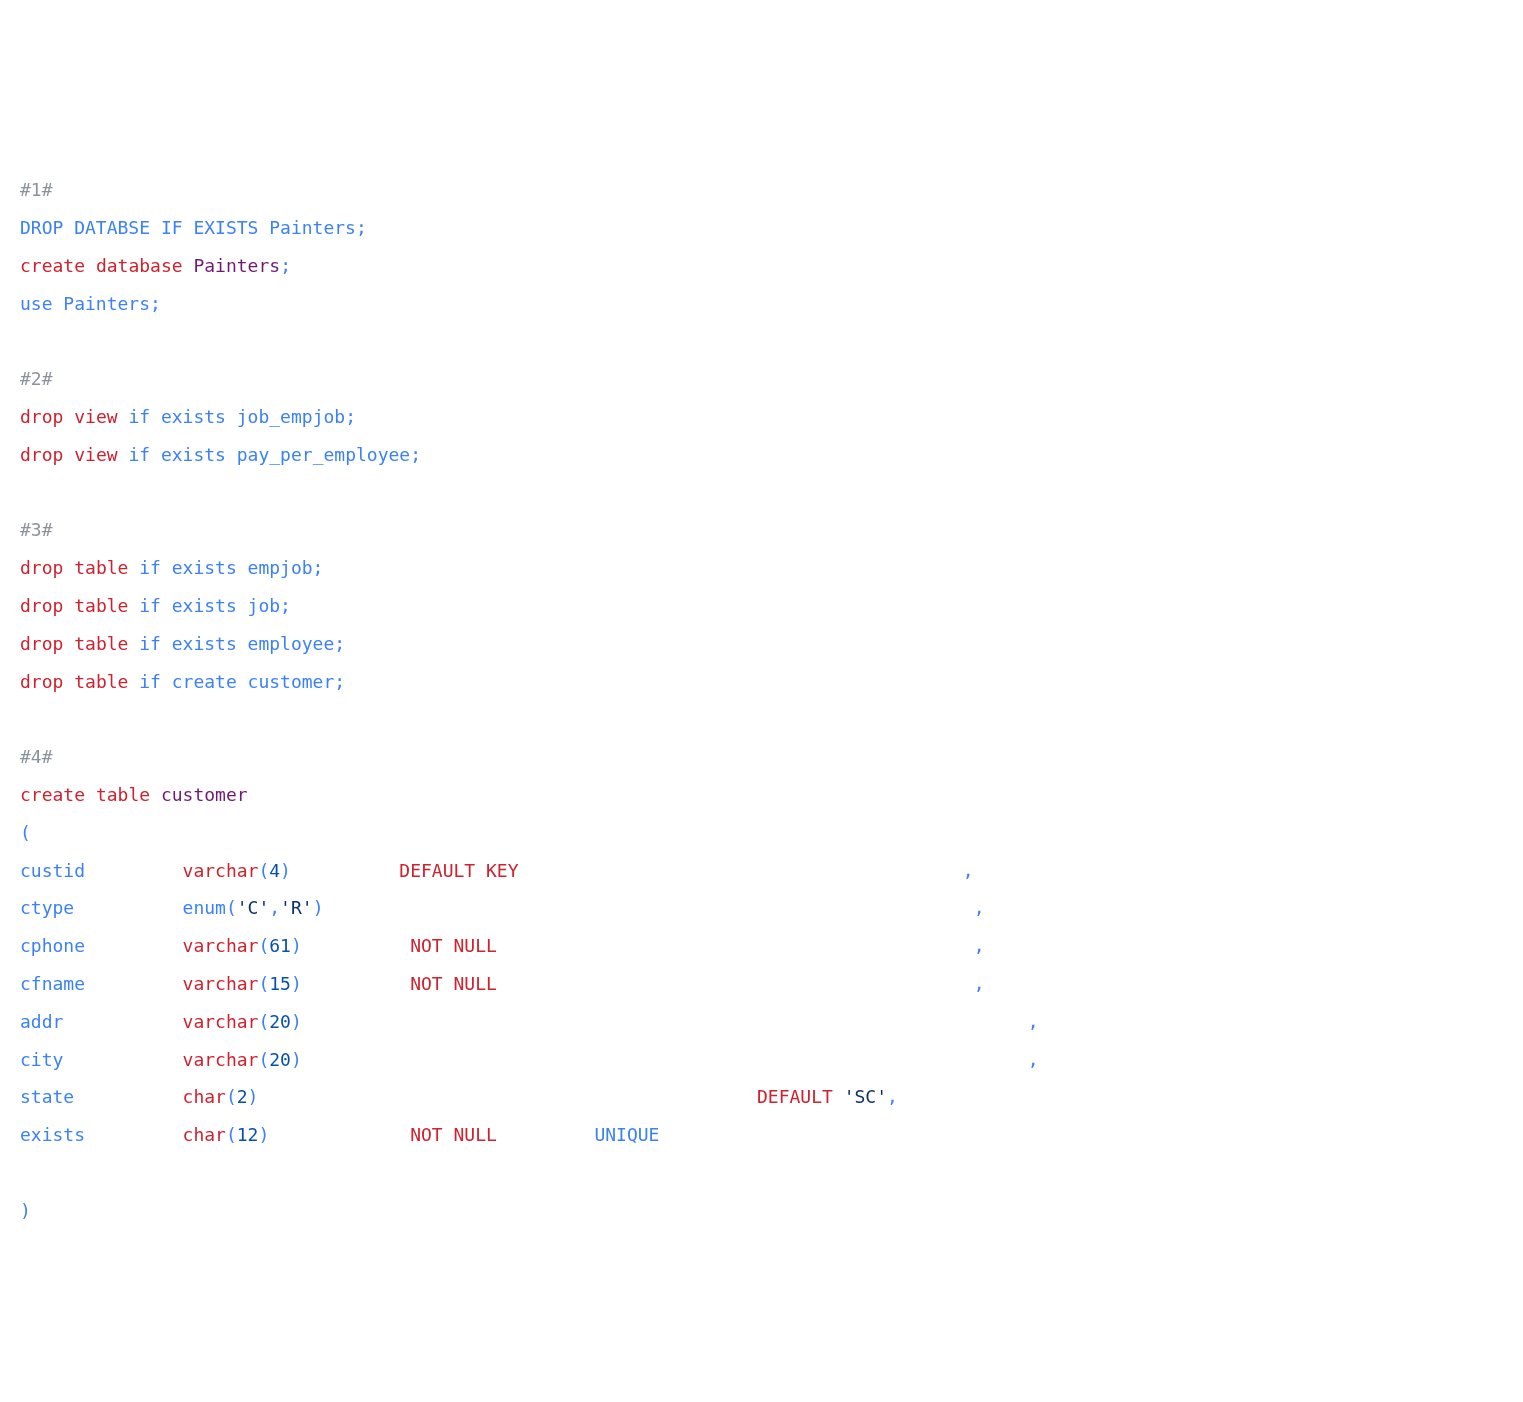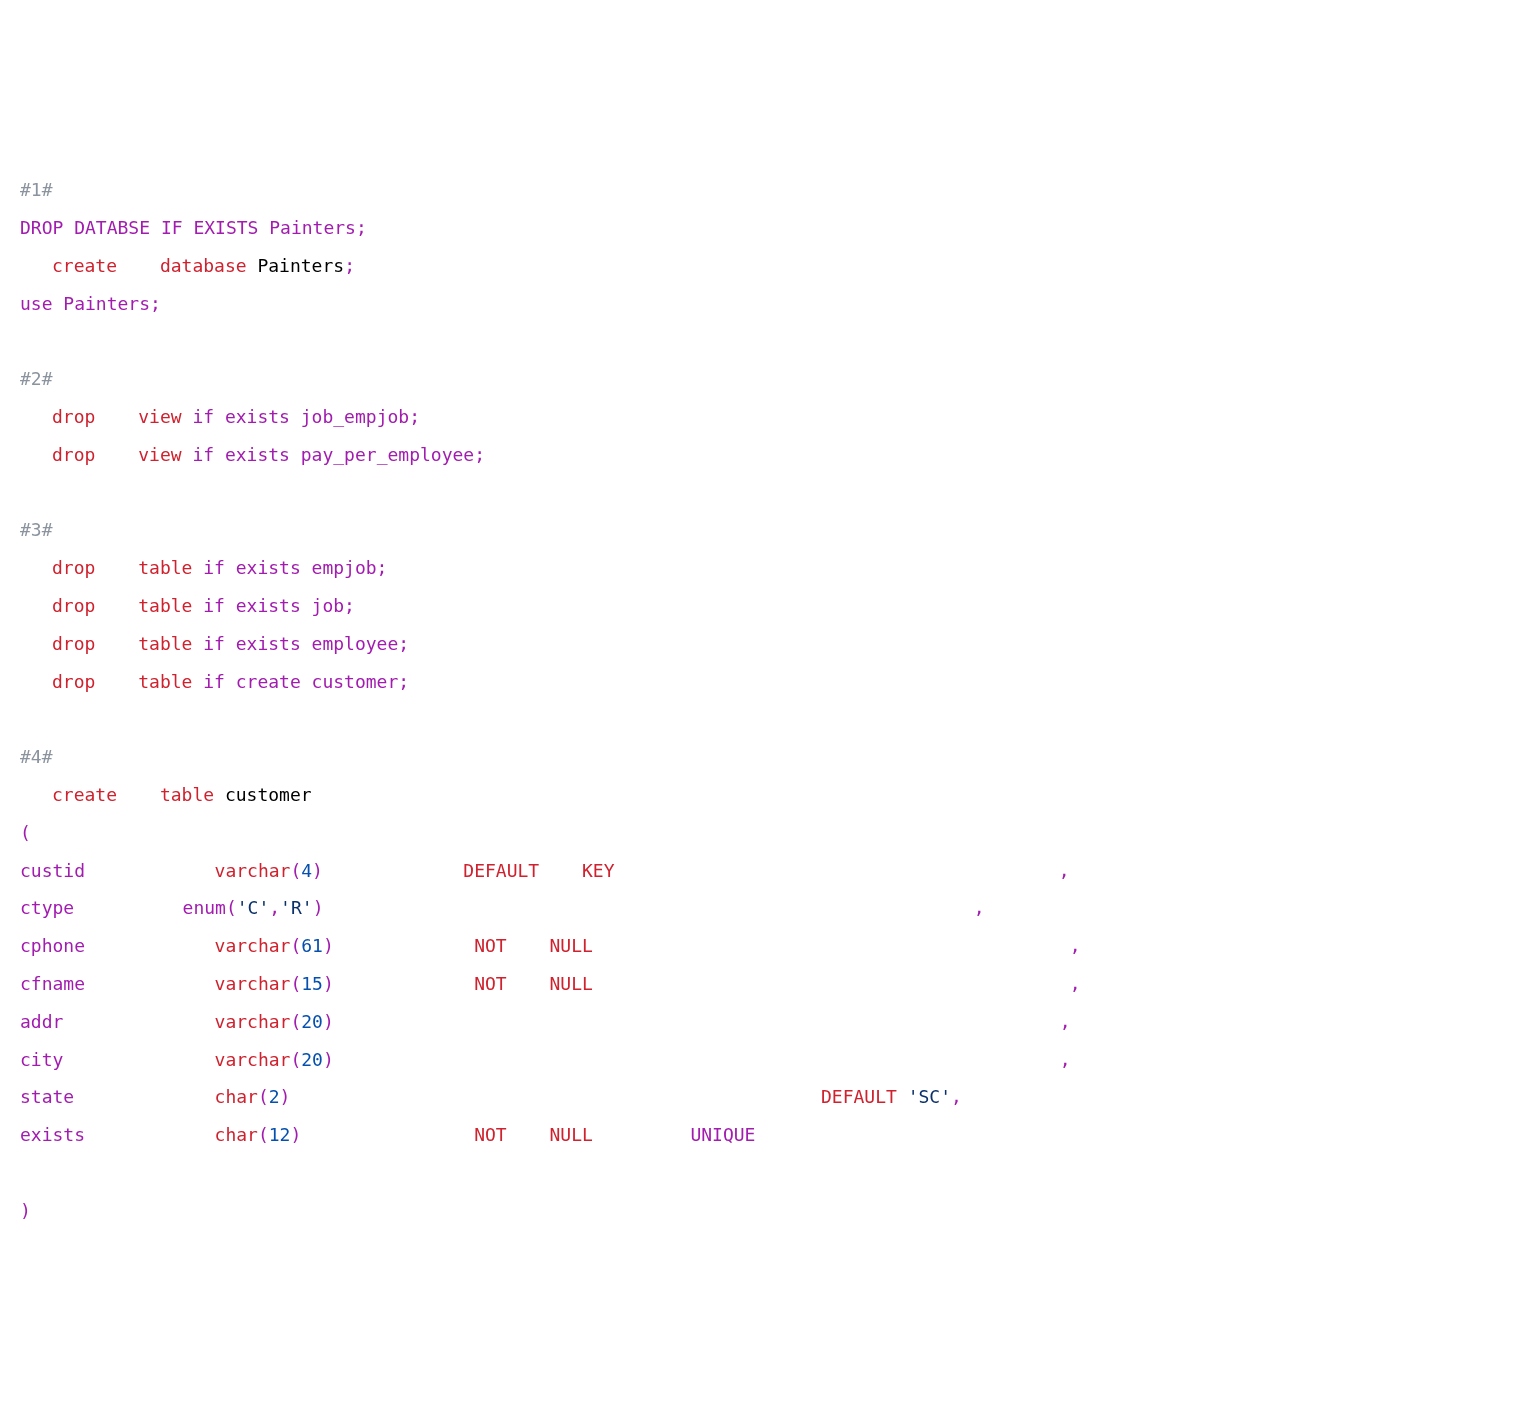--- a/index.html
+++ b/index.html
@@ -6,25 +6,25 @@
     margin: 0;
     padding: 20px;
     background: #ffffff;
     font-family: "Consolas", "Menlo", "Monaco", monospace;
     font-size: 18px;
     line-height: 2.1;
     color: #24292e;
     white-space: pre;
   }
   .tok-comment { color: #8b949e; }
-  .tok-kw-red  { color: #cf222e; margin-left: 32px; }
-  .tok-name    { color: #000000; }
+  .tok-kw-red  { color: #cf222e; }
+  .tok-name    { color: #701a75; }
   .tok-num     { color: #0550ae; }
   .tok-str     { color: #0a3069; }
-  .tok-plain   { color: #a21caf; }
+  .tok-plain   { color: #3b82f6; }
   pre { margin:0; font-family: inherit; }
 </style>
 </head>
 <body>
 
 
 
 <pre id="code-block"><span class="tok-comment">#1#</span>
 <span class="tok-plain">DROP DATABSE IF EXISTS Painters;</span>
 <span class="tok-kw-red">create</span><span class="tok-plain"> </span><span class="tok-kw-red">database</span><span class="tok-plain"> </span><span class="tok-name">Painters</span><span class="tok-plain">;</span>

